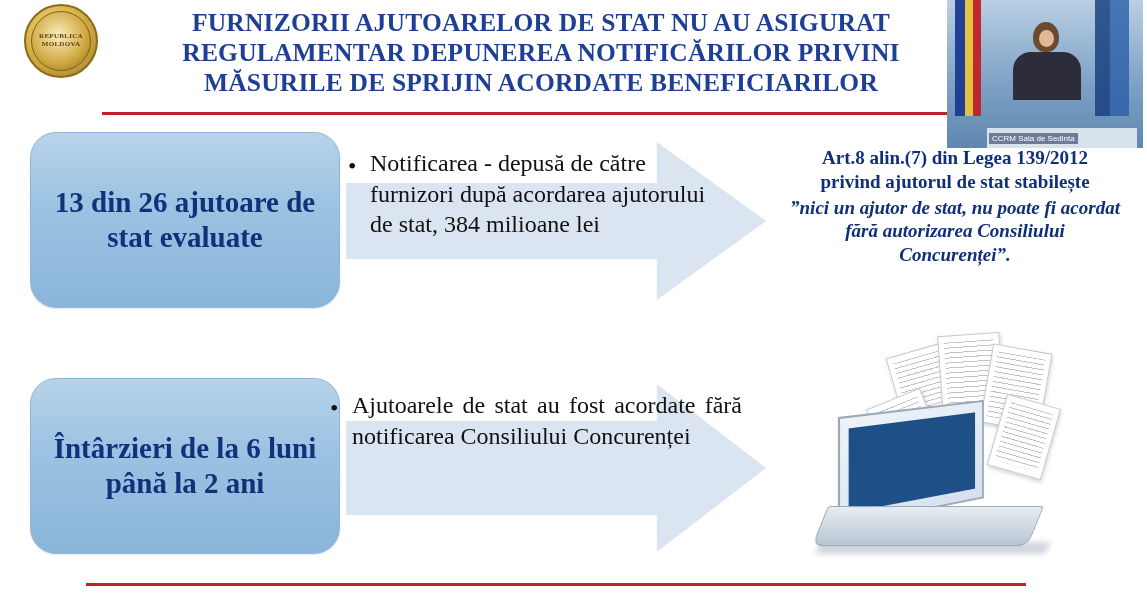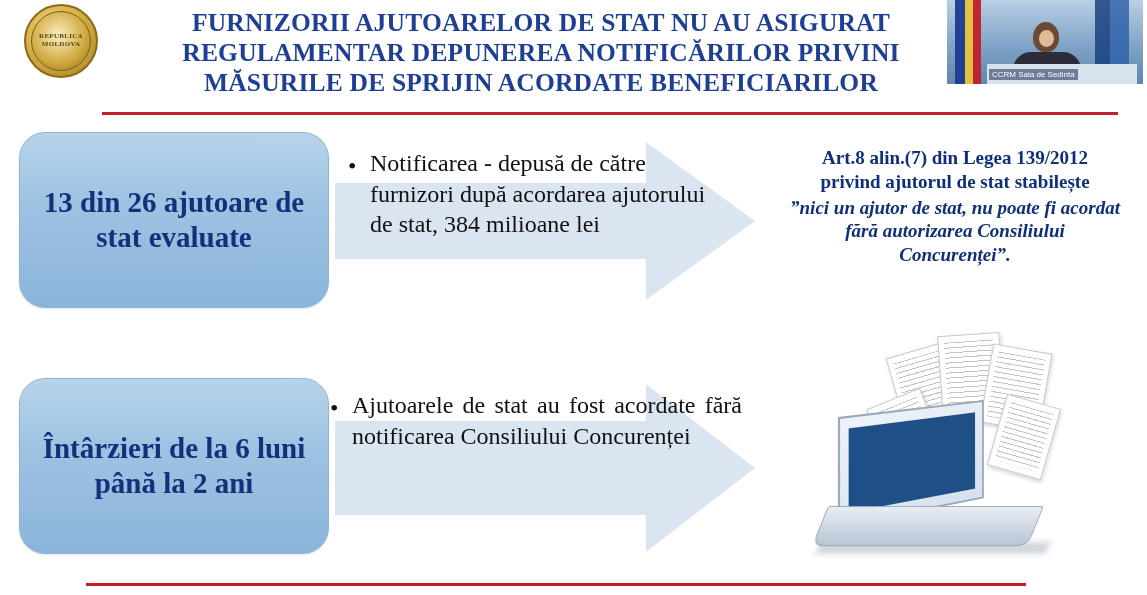--- a/index.html
+++ b/index.html
@@ -73,21 +73,21 @@
     height: 3px;
     background: #c0202a;
   }
 
   
   .photo {
     position: absolute;
     right: 4px;
     top: 0;
     width: 196px;
-    height: 84px;
+    height: 148px;
     background: linear-gradient(180deg, #b9cfe4 0%, #7fa3c6 55%, #5f86ae 100%);
     overflow: hidden;
   }
   .photo .flag-stripe {
     position: absolute;
     left: 8px;
     top: 0;
     width: 26px;
     height: 116px;
     background: linear-gradient(90deg, #1d3a8f 0 40%, #e8c23a 40% 70%, #c0202a 70% 100%);
@@ -145,21 +145,21 @@
     font-size: 8px;
     color: #ffffff;
     background: rgba(20,40,80,.55);
     padding: 1px 3px;
     white-space: nowrap;
   }
 
   
   .row {
     position: absolute;
-    left: 5px;
+    left: 16px;
     width: 958px;
   }
   .row-1 { top: 128px; height: 200px; }
   .row-2 { top: 358px; height: 210px; padding-left: 48px; }
 
   .blue-box {
     position: absolute;
     left: 14px;
     width: 310px;
     border-radius: 26px;

